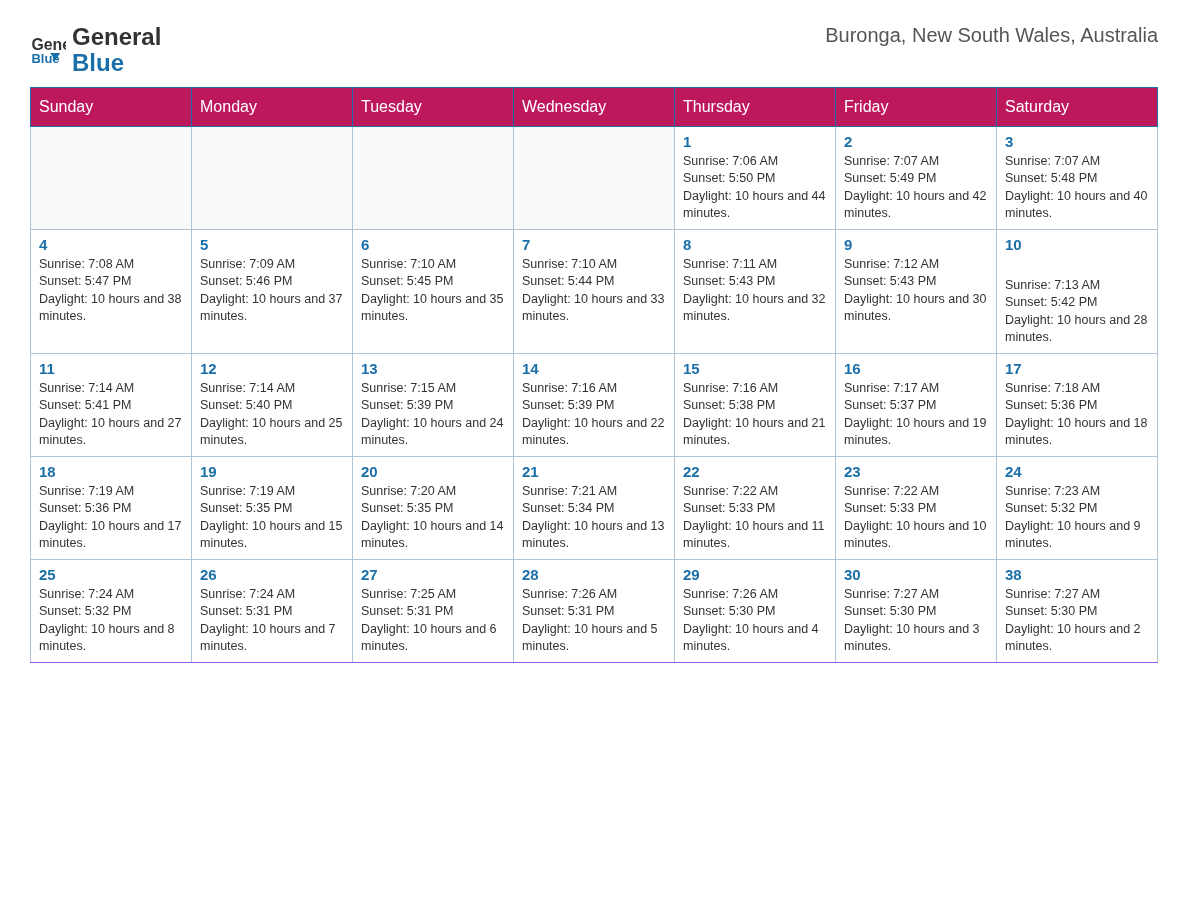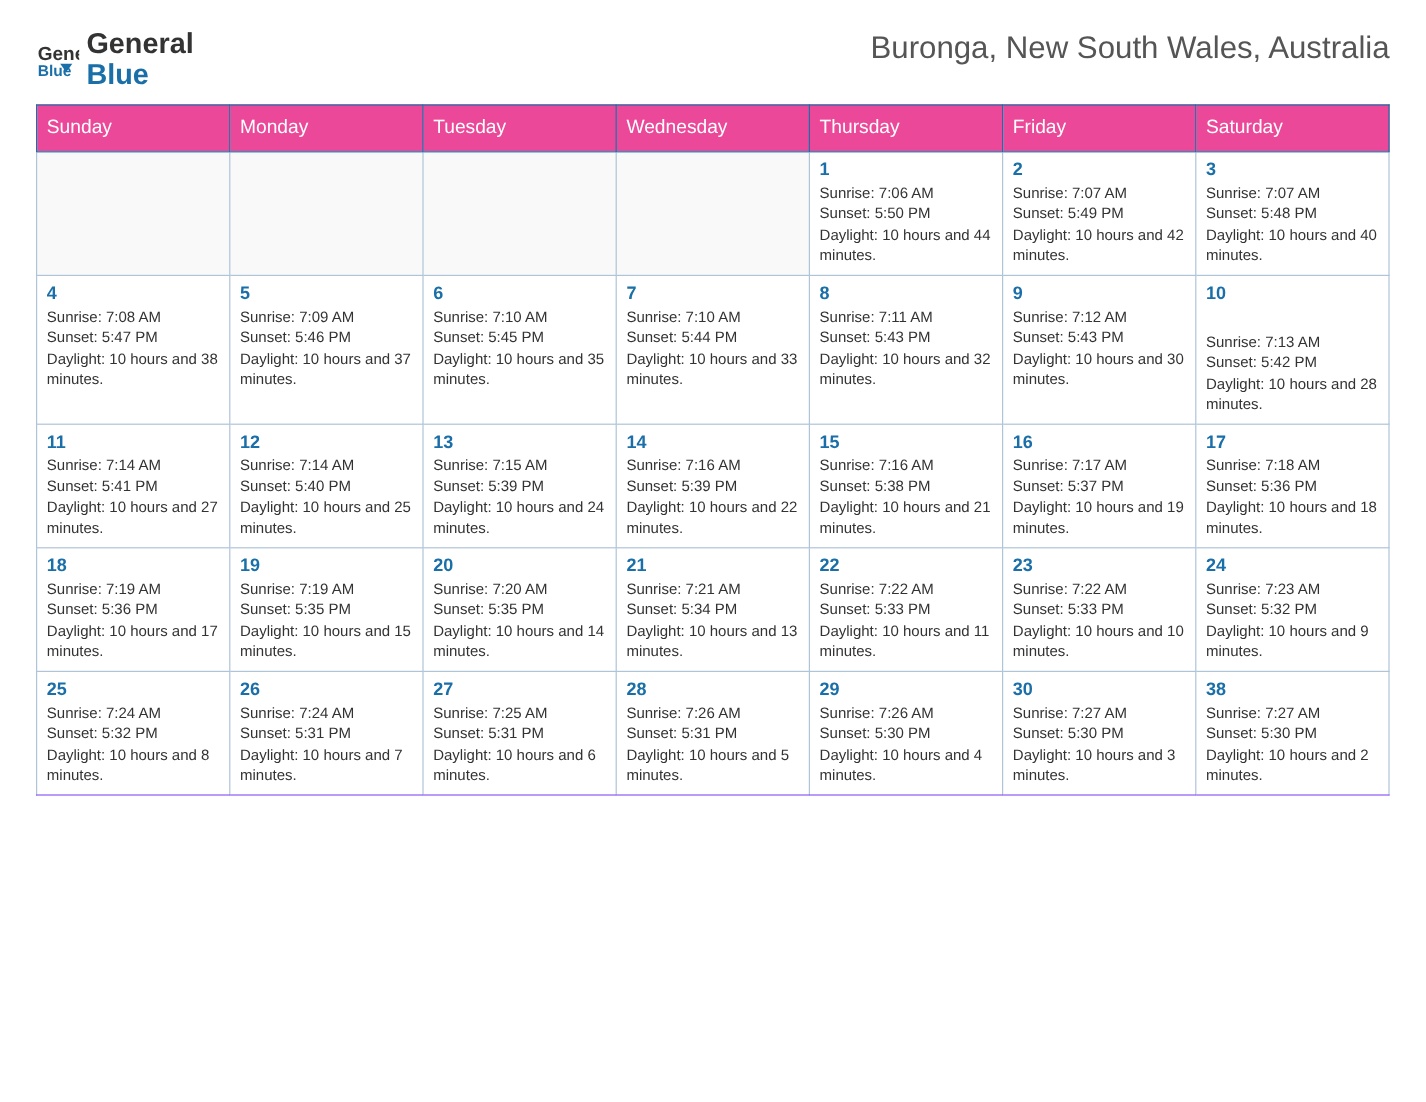--- a/index.html
+++ b/index.html
@@ -28,31 +28,31 @@
     .title-block {
       text-align: right;
     }
     .month-title {
       font-size: 52px;
       font-weight: bold;
       color: #333;
       line-height: 1;
     }
     .location {
-      font-size: 26px;
+      font-size: 20px;
       color: #555;
       margin-top: 4px;
     }
     table {
       width: 100%;
       border-collapse: collapse;
       margin-top: 10px;
     }
     th {
-      background-color: #ec4899;
+      background-color: #be185d;
       color: #fff;
       padding: 10px 8px;
       text-align: left;
       font-size: 16px;
       font-weight: normal;
       border: 1px solid #1a6fa8;
     }
     td {
       border: 1px solid #b0c4d8;
       vertical-align: top;

